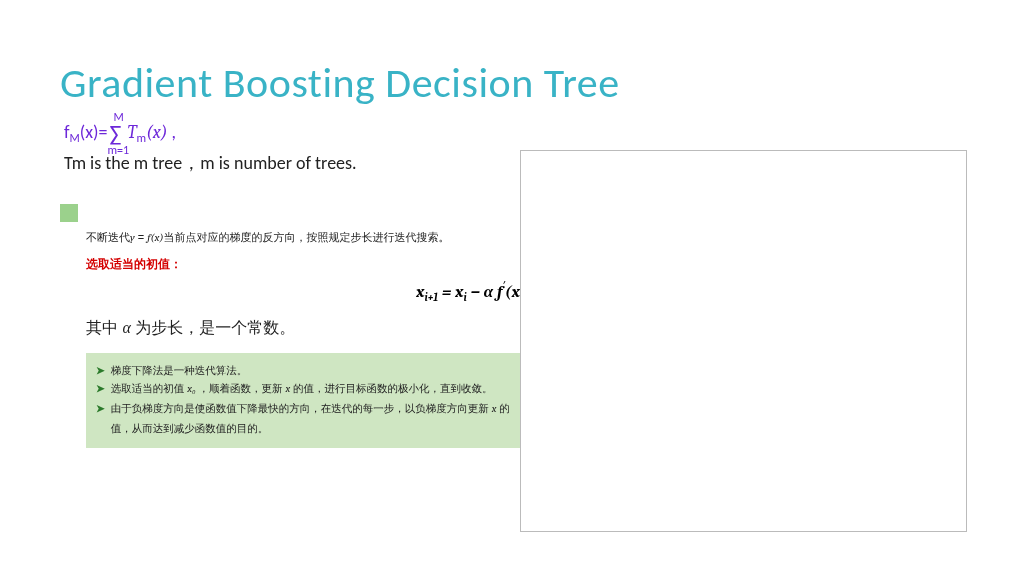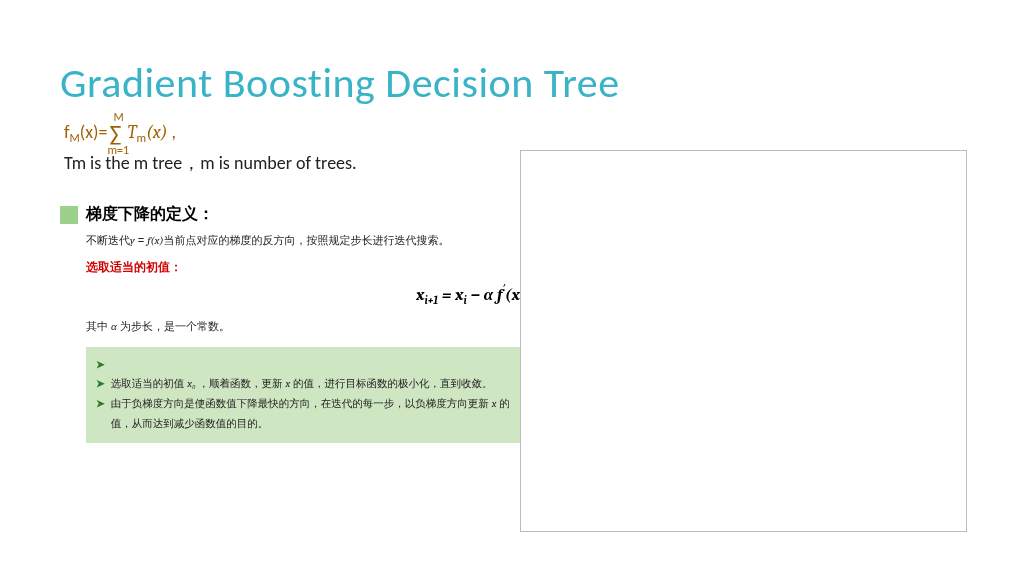--- a/index.html
+++ b/index.html
@@ -1,69 +1,69 @@
 <!DOCTYPE html>
 <html><head>
 <meta charset="utf-8">
 <style>
 html,body{margin:0;padding:0;width:1024px;height:576px;background:#fff;font-family:"Segoe UI","Calibri",Arial,sans-serif;overflow:hidden}
 .slide{position:relative;width:1024px;height:576px;box-sizing:border-box;padding:60px 60px 0 60px}
 .title{font-size:42px;font-weight:300;color:#39b3c6;letter-spacing:.5px;margin:0 0 14px 0;line-height:1.1}
-.formula-line{font-size:18px;color:#a16207;margin:6px 0 4px 4px}
+.formula-line{font-size:18px;color:#6d28d9;margin:6px 0 4px 4px}
 .formula-line .sub{font-size:12px;vertical-align:sub}
 .formula-line .sup{font-size:12px;vertical-align:super}
 .formula-line .it{font-style:italic;font-family:"Cambria","Times New Roman",serif}
 .desc-line{font-size:18px;color:#222;margin:2px 0 29px 4px}
 .def-block{position:relative;width:470px;margin-top:10px;font-family:"SimSun","Microsoft YaHei","Segoe UI",sans-serif}
 .def-head{display:flex;align-items:center;gap:8px;margin-bottom:6px}
 .green-sq{width:18px;height:18px;background:#9bd18c}
 .def-title{font-size:16px;font-weight:700;color:#000}
 .def-body{font-size:11px;color:#222;padding-left:26px;line-height:1.7}
 .def-body .it{font-style:italic;font-family:"Cambria","Times New Roman",serif}
 .red-lab{color:#d40000;font-weight:700;font-size:12px;margin:6px 0 4px 0}
 .gd-formula{font-family:"Cambria","Times New Roman",serif;font-style:italic;font-weight:700;font-size:17px;color:#000;text-align:right;margin:4px 0 6px 0}
 .gd-formula .s{font-size:11px;vertical-align:sub;font-weight:700}
 .gd-formula .p{font-size:11px;vertical-align:super;font-weight:700}
-.note{font-size:11px;color:#222;margin:2px 0 10px 0}
+.note{font-size:16px;color:#222;margin:2px 0 10px 0}
 .bullets{background:#cfe6c2;border:0;padding:8px 10px 10px 10px;font-size:10.5px;color:#222;line-height:1.8}
 .bullets .row{display:flex;gap:6px}
 .bullets .chev{color:#2b7a2b;font-weight:700}
 .placeholder{position:absolute;left:520px;top:150px;width:445px;height:380px;border:1px solid #bbb;background:#fff}
 </style>
 </head>
 <body>
 
 <div class="slide">
   <h1 class="title">Gradient Boosting Decision Tree</h1>
 
   <div class="formula-line">
     <span>f</span><span class="sub">M</span><span>(x)=</span><span style="position:relative;display:inline-block;vertical-align:middle;margin:0 2px"><span class="sup" style="position:absolute;left:4px;top:-10px">M</span><span style="font-size:22px">∑</span><span class="sub" style="position:absolute;left:-2px;bottom:-10px;white-space:nowrap">m=1</span></span>&nbsp;<span class="it">T</span><span class="sub">m</span><span class="it">(x)</span><span>  ,</span>
   </div>
 
   <div class="desc-line">Tm is the m tree，m is number of trees.</div>
 
   <div class="def-block">
     <div class="def-head">
       <div class="green-sq"></div>
-      <div class="def-title">梯度下降的定义：</div>
     </div>
     <div class="def-body">
       <div>
         <span>不断迭代</span><span class="it">y</span><span> = </span><span class="it">f(x)</span><span>当前点对应的梯度的反方向，按照规定步长进行迭代搜索。</span>
       </div>
       <div class="red-lab">选取适当的初值：</div>
       <div class="gd-formula">
         <span>x</span><span class="s">i+1</span><span> = </span><span>x</span><span class="s">i</span><span> − α f</span><span class="p">′</span><span>(x</span><span class="s">i</span><span>)</span>
       </div>
       <div class="note">
         <span>其中 </span><span class="it">α</span><span> 为步长，是一个常数。</span>
       </div>
       <div class="bullets">
         <div class="row">
             <span class="chev">➤</span>
+            <span>梯度下降法是一种迭代算法。</span>
           </div>
         <div class="row">
             <span class="chev">➤</span>
             <span><span>选取适当的初值 </span><span class="it">x₀</span><span> ，顺着函数，更新 </span><span class="it">x</span><span> 的值，进行目标函数的极小化，直到收敛。</span></span>
           </div>
         <div class="row">
             <span class="chev">➤</span>
             <span><span>由于负梯度方向是使函数值下降最快的方向，在迭代的每一步，以负梯度方向更新 </span><span class="it">x</span><span> 的值，从而达到减少函数值的目的。</span></span>
           </div>
       </div>

